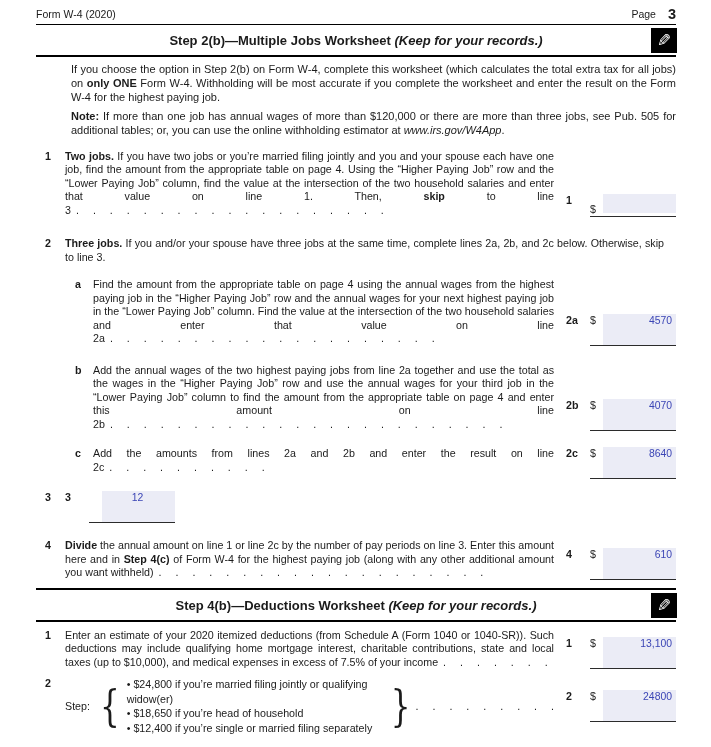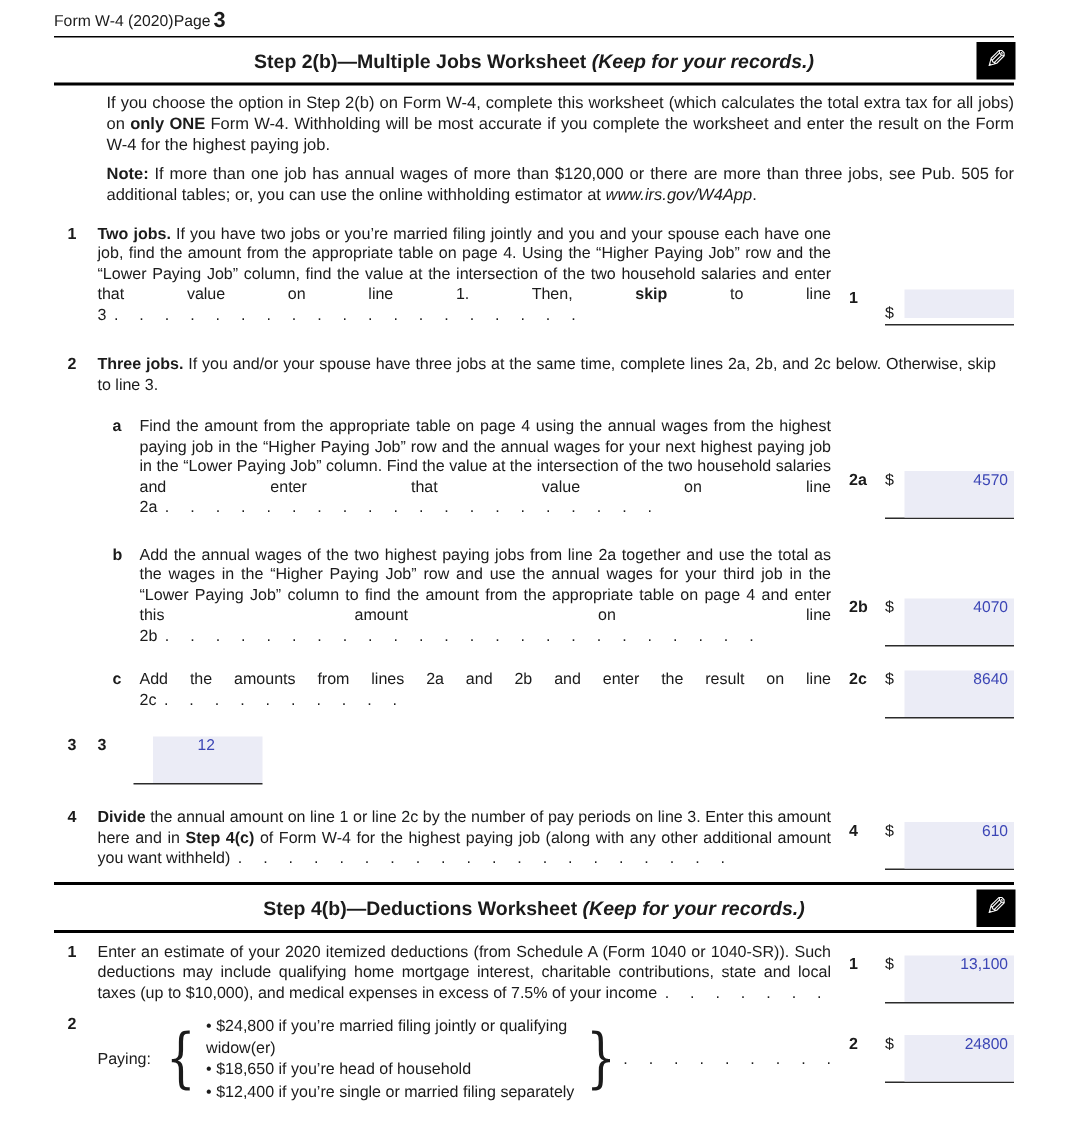--- a/index.html
+++ b/index.html
@@ -2,22 +2,22 @@
 <html><head>
 <meta charset="utf-8">
 <style>
   * { margin:0; padding:0; box-sizing:border-box; }
   html,body { background:#fff; }
   .page {
     width:711px; height:747px; overflow:hidden; background:#fff;
     font-family:"Liberation Sans", sans-serif; color:#1b1b1b;
     padding:8px 35px 0 36px; position:relative;
   }
-  .topline { display:flex; justify-content:flex-start; align-items:flex-end; font-size:10.5px; }
-  .pagenum { display:flex; align-items:flex-end; gap:2px; }
+  .topline { display:flex; justify-content:space-between; align-items:flex-end; font-size:10.5px; }
+  .pagenum { display:flex; align-items:flex-end; gap:12px; }
   .pagenum .n { font-weight:bold; font-size:14.5px; line-height:12px; }
   .rule  { border-top:1.7px solid #000; margin-top:4px; }
   .thick { border-top:2.6px solid #000; }
   .band { position:relative; text-align:center; padding:8px 30px 7px; font-size:13px; }
   .band-title { font-weight:bold; }
   .band-sub { font-style:italic; font-weight:600; }
   .pencil-box { position:absolute; right:-1px; top:3px; width:26px; height:25px; background:#000;
                 display:flex; align-items:center; justify-content:center; }
   .pencil-glyph { color:#fff; font-size:17px; line-height:1; transform:scaleX(-1);
                   font-family:"DejaVu Sans", sans-serif; }
@@ -172,21 +172,21 @@
       <div class="amount">
         <span class="dollar">$</span>
         <span class="field">13,100</span>
       </div>
     </div>
   </div>
 
   <div class="ws-row mt8">
     <div class="num">2</div>
     <div class="txt enter-wrap">
-      <span class="enter-label">Paying:</span>
+      <span class="enter-label">Step:</span>
       <span class="brace open">{</span>
       <span class="bullets">
         <span>• $24,800 if you’re married filing jointly or qualifying widow(er)</span>
         <span>• $18,650 if you’re head of household</span>
         <span>• $12,400 if you’re single or married filing separately</span>
       </span>
       <span class="brace close">}</span>
       <span class="dots">. . . . . . . . .</span>
     </div>
     <div class="right mid">

